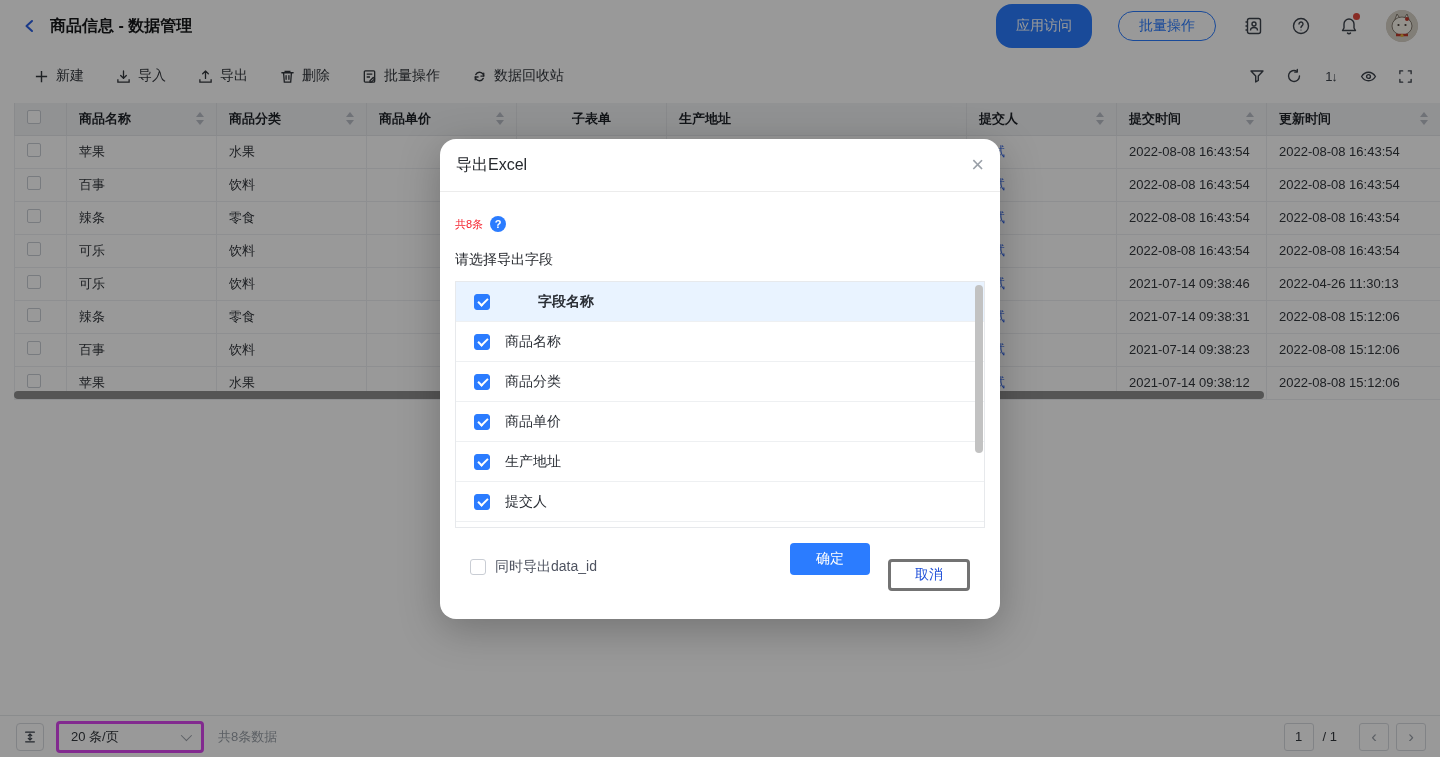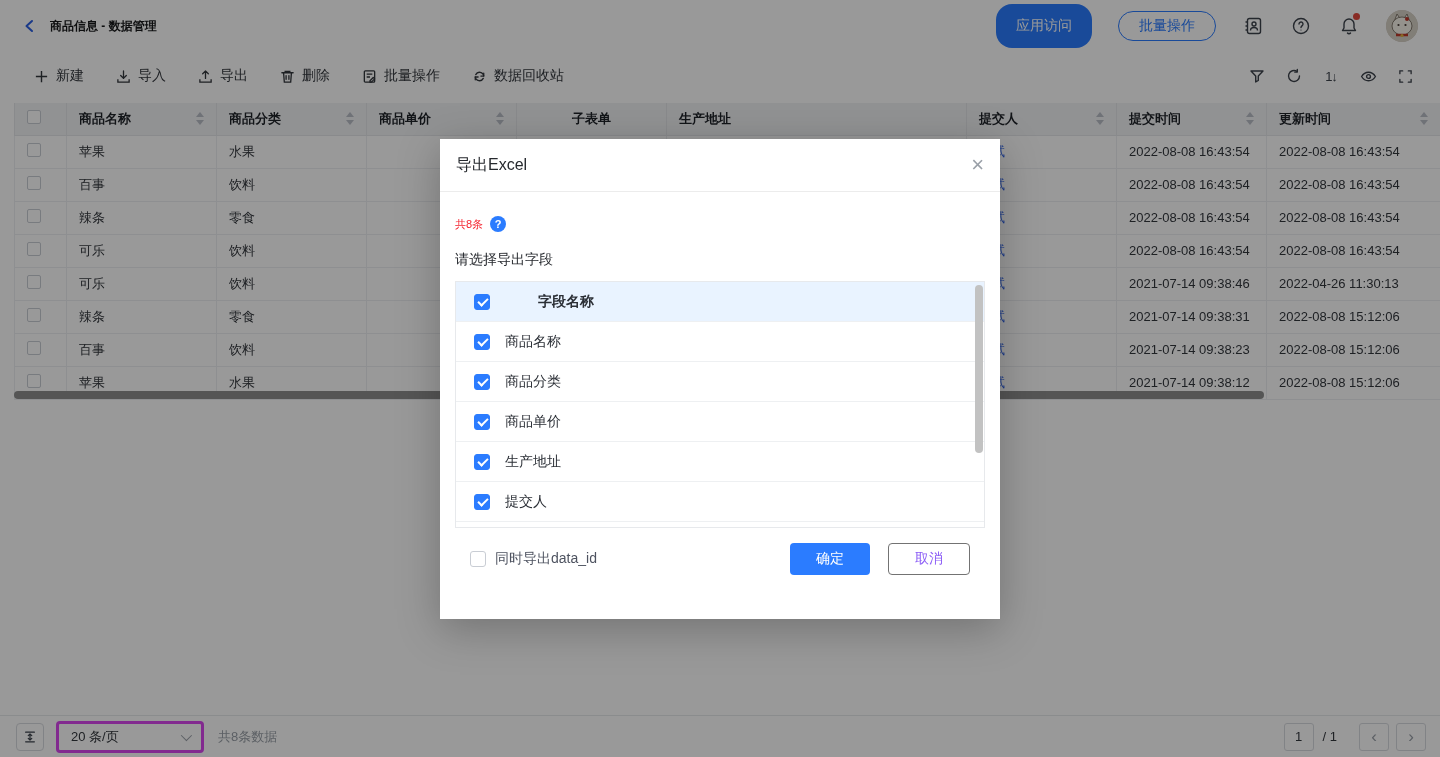--- a/index.html
+++ b/index.html
@@ -2,21 +2,21 @@
 <html><head>
 <meta charset="utf-8">
 <style>
   * { box-sizing: border-box; margin: 0; padding: 0; }
   html,body { width:1440px; height:757px; overflow:hidden; }
   body { font-family:"Liberation Sans","DejaVu Sans",sans-serif; background:#fff; position:relative; }
 
   
   .appbar { height:52px; display:flex; align-items:center; padding:0 22px 0 20px; background:#fff; }
   .back-btn { width:20px; height:20px; display:flex; align-items:center; justify-content:center; cursor:pointer; }
-  .page-title { font-size:12px; font-weight:700; color:#17181a; margin-left:10px; }
+  .page-title { font-size:16px; font-weight:700; color:#17181a; margin-left:10px; }
   .appbar-right { margin-left:auto; display:flex; align-items:center; gap:26px; }
   .btn-pill-primary { height:44px; padding:0 20px; border-radius:16px; background:#2b7cff; color:#fff; font-size:14px; border:none; display:flex; align-items:center; cursor:pointer; }
   .btn-pill-ghost { height:30px; padding:0 20px; border-radius:16px; background:transparent; color:#2b7cff; border:1px solid #2b7cff; font-size:14px; display:flex; align-items:center; cursor:pointer; }
   .icon-btn { width:22px; height:22px; display:flex; align-items:center; justify-content:center; cursor:pointer; position:relative; color:#3d434c; }
   .bell-dot { position:absolute; top:-2px; right:0; width:7px; height:7px; border-radius:50%; background:#e34a3f; }
   .avatar { width:32px; height:32px; border-radius:50%; background:#cfc9bf; overflow:hidden; display:flex; align-items:center; justify-content:center; cursor:pointer; }
 
   
   .toolbar { height:48px; display:flex; align-items:center; padding:0 26px 0 32px; background:#fff; }
   .tool-left { display:flex; align-items:center; gap:30px; }
@@ -51,38 +51,38 @@
   .chev-down { margin-left:auto; width:8px; height:8px; border-right:1.5px solid #9aa0a8; border-bottom:1.5px solid #9aa0a8; transform:rotate(45deg) translateY(-2px); }
   .total-label { margin-left:14px; font-size:13px; color:#9aa0a8; }
   .pager { margin-left:auto; display:flex; align-items:center; }
   .pnum { width:30px; height:28px; border:1px solid #d8dbe0; border-radius:3px; display:flex; align-items:center; justify-content:center; font-size:13px; color:#33373d; }
   .pratio { margin:0 22px 0 9px; font-size:13px; color:#33373d; }
   .pbtn { width:30px; height:28px; border:1px solid #d8dbe0; border-radius:3px; display:flex; align-items:center; justify-content:center; font-size:17px; color:#9aa0a8; cursor:pointer; }
   .pbtn + .pbtn { margin-left:7px; }
 
   
   .mask { position:absolute; inset:0; background:rgba(0,0,0,0.40); z-index:50; }
-  .modal { position:absolute; left:440px; top:139px; width:560px; height:480px; background:#fff; border-radius:0; box-shadow:0 10px 40px rgba(0,0,0,.25); z-index:60; }
+  .modal { position:absolute; left:440px; top:139px; width:560px; height:480px; background:#fff; border-radius:16px; box-shadow:0 10px 40px rgba(0,0,0,.25); z-index:60; }
   .m-head { height:53px; display:flex; align-items:center; padding:0 16px; border-bottom:1px solid #ececec; }
   .m-title { font-size:16px; color:#26292e; }
   .m-close { margin-left:auto; font-size:22px; line-height:1; color:#9aa0a8; cursor:pointer; }
   .m-body { padding:24px 15px 0; }
   .m-count-row { display:flex; align-items:center; gap:7px; }
   .m-count { font-size:11px; color:#f5222d; }
   .q-icon { width:16px; height:16px; border-radius:50%; background:#2b7cff; color:#fff; font-size:11px; font-weight:700; display:flex; align-items:center; justify-content:center; cursor:pointer; }
   .m-hint { margin-top:19px; font-size:14px; color:#26292e; }
   .fieldlist { position:relative; margin-top:12px; border:1px solid #e7e9ec; height:247px; overflow:hidden; background:#fff; }
   .frow { height:40px; display:flex; align-items:center; gap:15px; padding-left:18px; border-bottom:1px solid #eef0f2; font-size:14px; color:#2b2f36; }
   .frow.first { background:#e9f3ff; font-weight:700;gap:48px; }
   .vthumb { position:absolute; right:1px; top:3px; width:8px; height:168px; border-radius:4px; background:#c2c2c2; z-index:2; cursor:pointer; }
   .m-foot { display:flex; align-items:center; margin-top:15px; padding:0 15px; }
   .m-dataid { display:flex; align-items:center; gap:9px; font-size:14px; color:#4e5360; }
   .m-btns { margin-left:auto; display:flex; gap:18px; }
   .btn-ok { width:80px; height:32px; background:#2b7cff; border:none; border-radius:4px; color:#fff; font-size:14px; cursor:pointer; }
-  .btn-cancel { width:82px; height:32px; background:#fff; border:1px solid #737373; border-radius:4px; color:#8b5cf6; font-size:14px; cursor:pointer; }
+  .btn-cancel { width:82px; height:32px; background:#fff; border:3px solid #737373; border-radius:4px; color:#1d4ed8; font-size:14px; cursor:pointer;margin-top:16px; }
 
   svg { display:block; }
 </style>
 </head>
 <body>
 
 <div class="page">
 
   <div class="appbar">
     <span class="back-btn">

